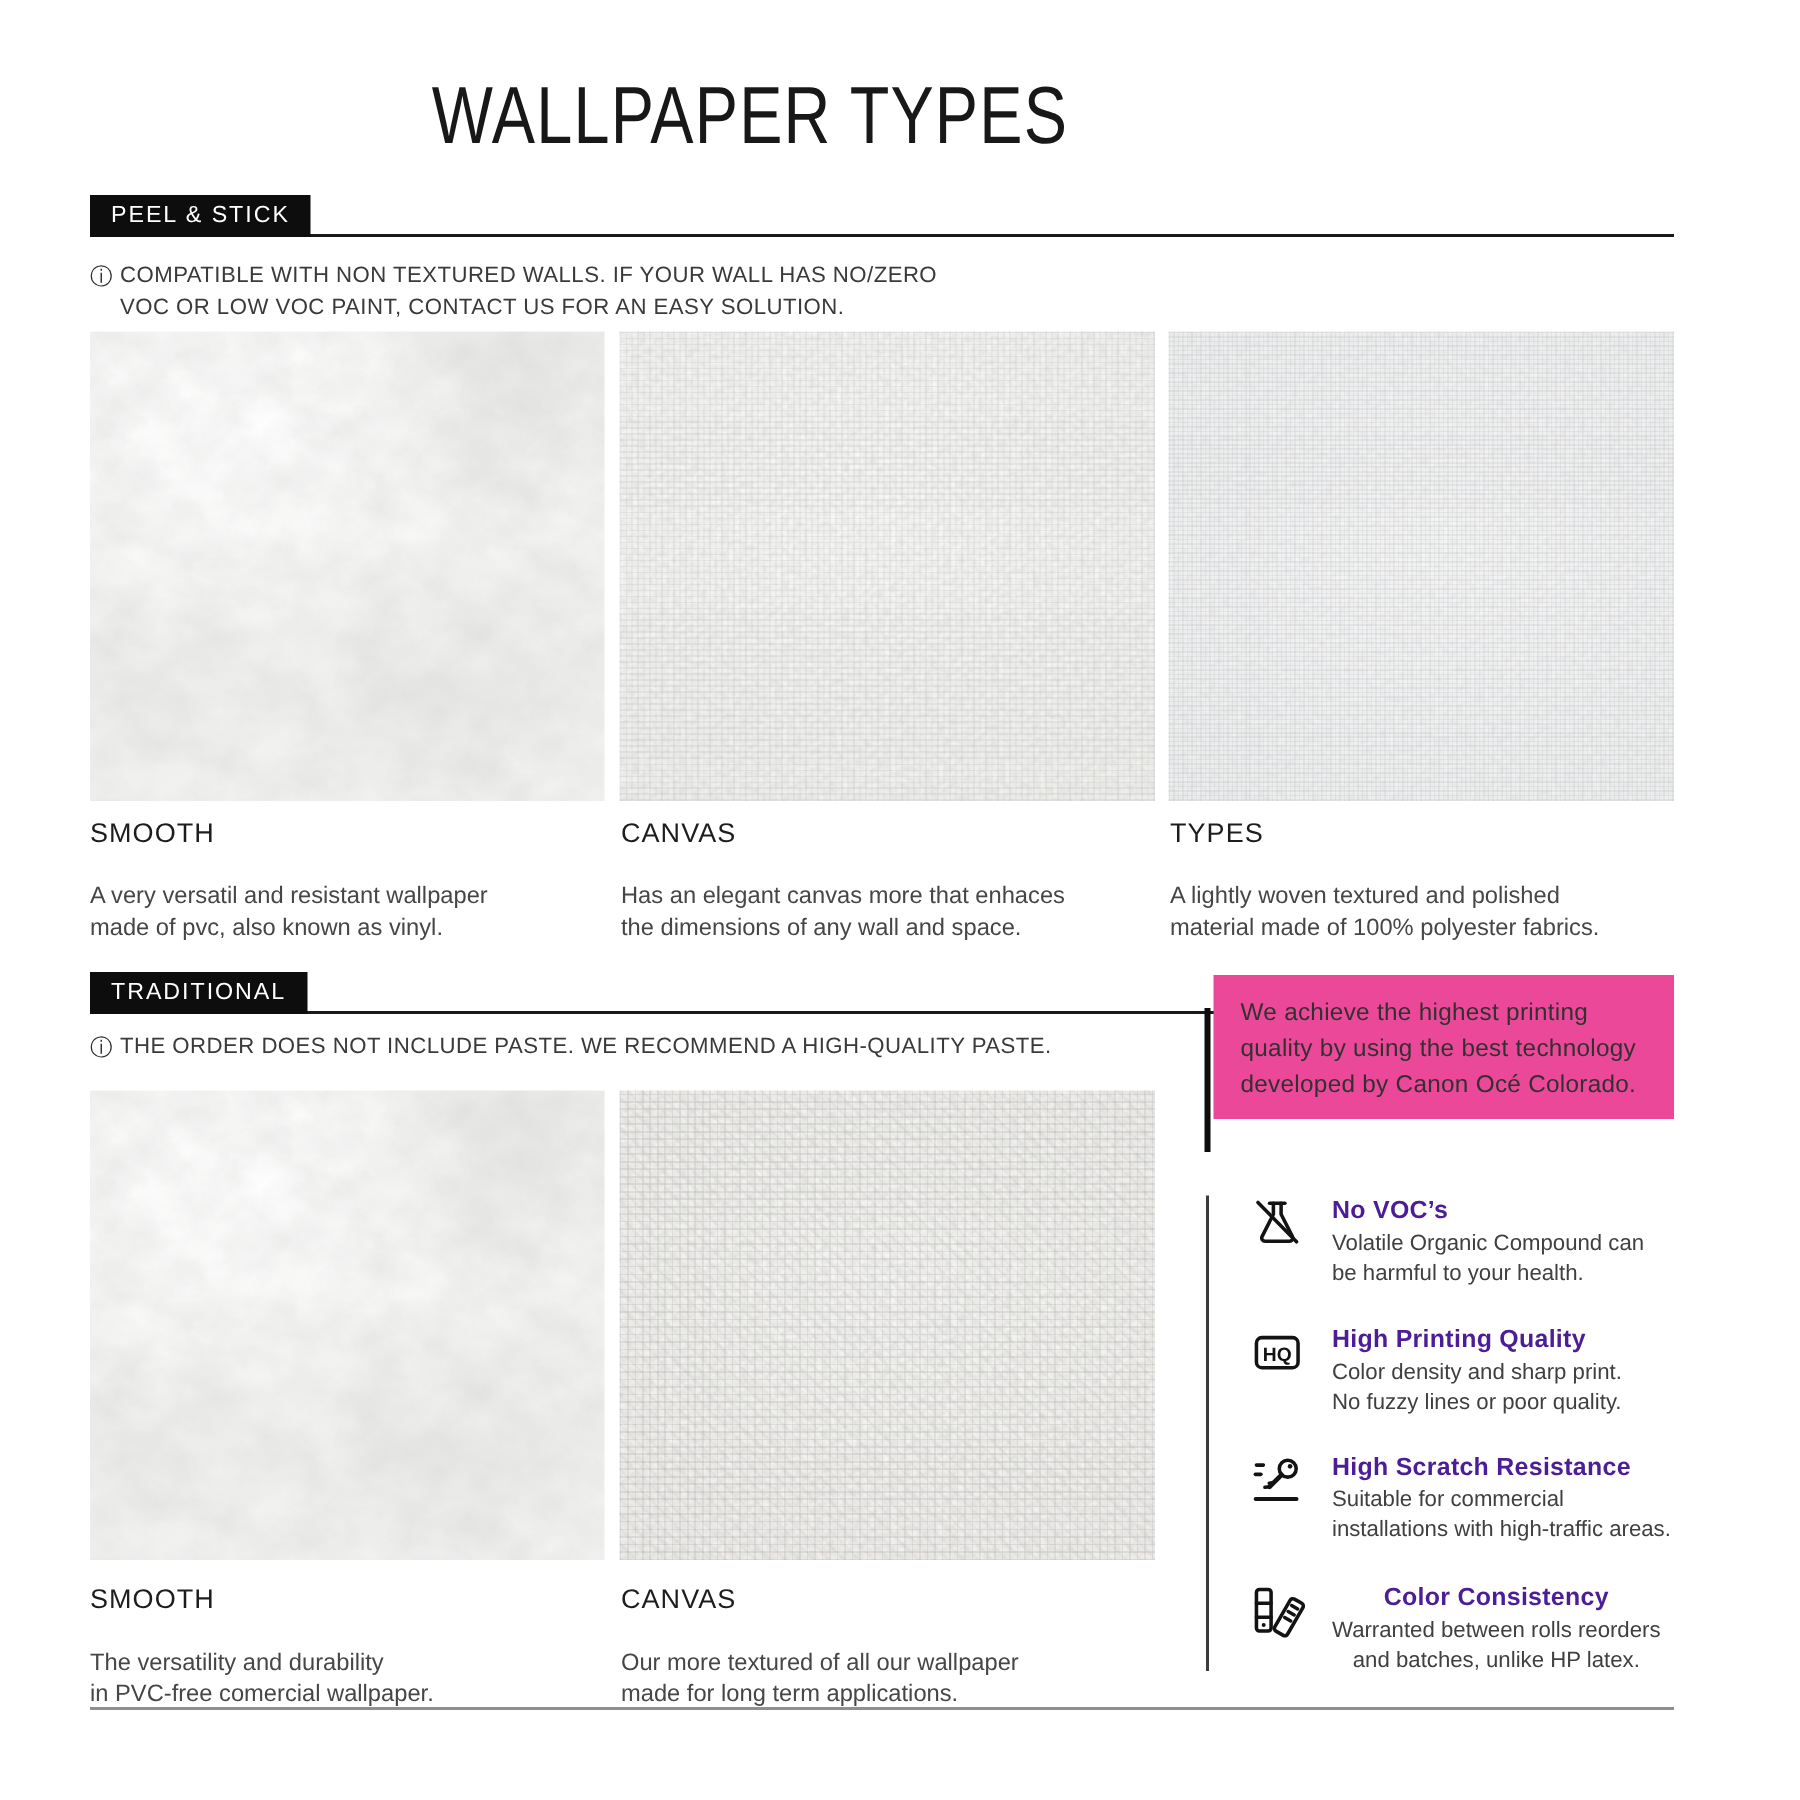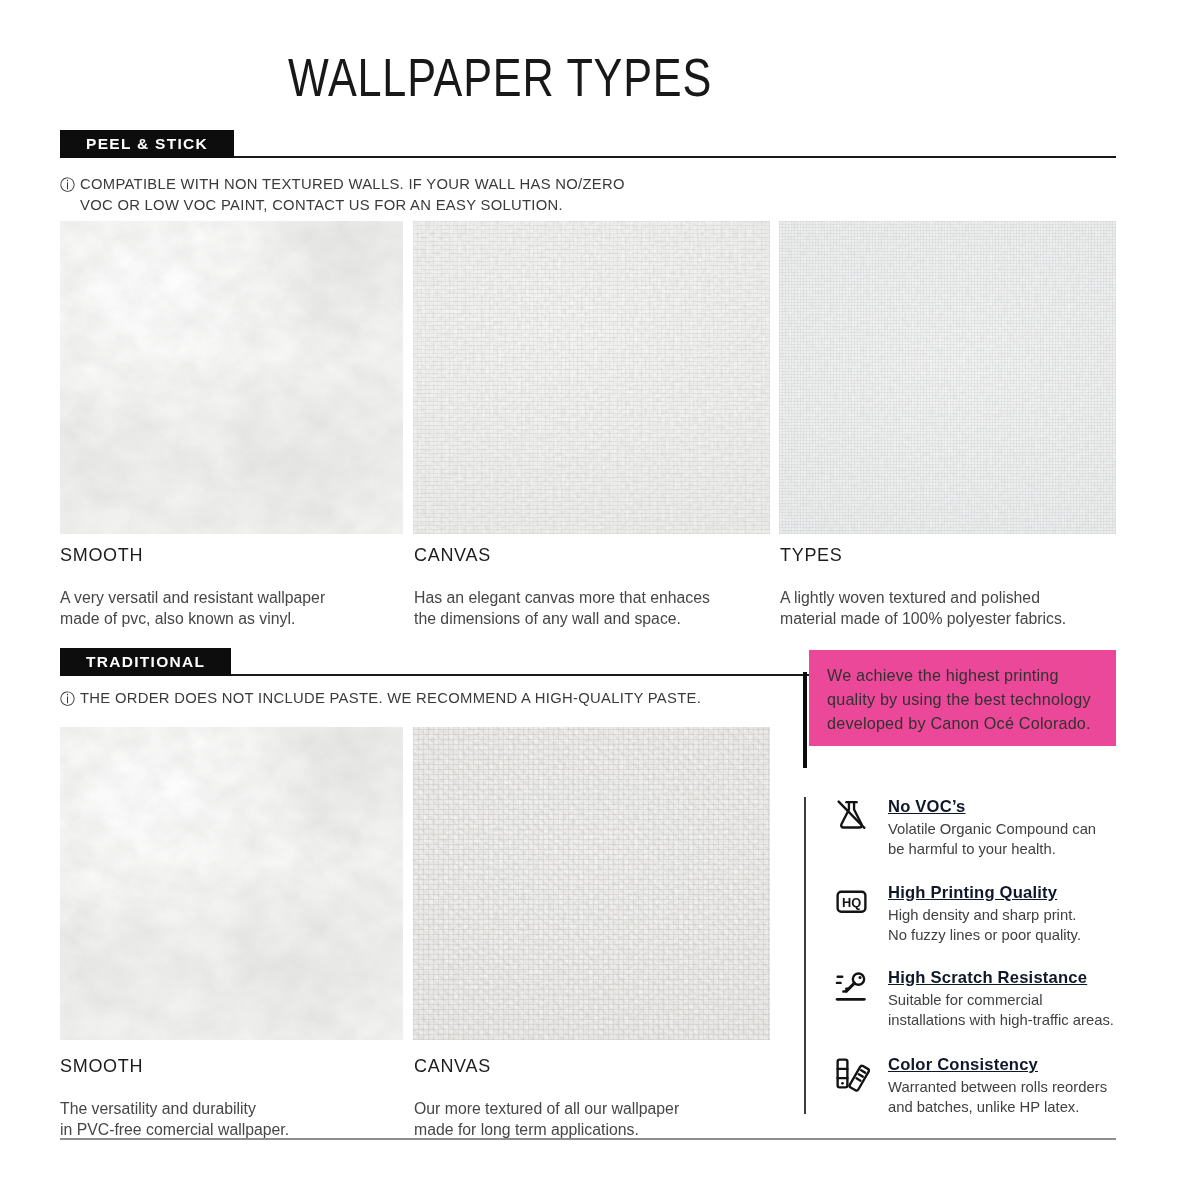--- a/index.html
+++ b/index.html
@@ -11,22 +11,22 @@
   .title{
     position:absolute;top:46px;left:0;width:1000px;margin:0;text-align:center;
     font-size:54px;font-weight:500;letter-spacing:1px;color:#181818;
     transform:scaleX(.8);transform-origin:50% 50%;white-space:nowrap;
   }
   
   .hdr{position:absolute;left:60px;width:1080px;height:28px;}
   .hdr1{top:130px;} .hdr2{top:648px;}
   .hdr .rule{position:absolute;left:0;right:0;bottom:0;height:2px;background:#191919;}
   .badge{
-    position:absolute;left:0;top:0;height:28px;line-height:28px;padding:0 26px;
-    background:#0d0d0d;color:#ffffff;font-size:15.5px;font-weight:700;letter-spacing:1.3px;
+    position:absolute;left:0;top:0;height:28px;line-height:28px;padding:0 14px;
+    background:#0d0d0d;color:#ffffff;font-size:15.5px;font-weight:400;letter-spacing:1.3px;
     white-space:nowrap;
   }
   
   .note{position:absolute;left:60px;padding-left:20px;font-size:14.8px;letter-spacing:.3px;
         color:#3a3a3a;line-height:1.42;font-weight:500;}
   .note .ico{position:absolute;left:0;top:0;font-size:15px;color:#2e2e2e;font-weight:400;}
   .note-text{white-space:pre-line;text-align:right;}
   .note1{top:174px;} .note2{top:688px;}
   
   .swatch{position:absolute;overflow:hidden;}
@@ -58,24 +58,24 @@
   .cap-c1{left:60px;width:350px;} .cap-c2{left:414px;width:360px;} .cap-c3{left:780px;width:360px;}
   .cap-title{font-size:18px;font-weight:400;letter-spacing:.7px;color:#1d1d1d;}
   .cap-desc{margin-top:22px;font-size:15.8px;line-height:1.32;color:#464646;white-space:pre-line;}
   
   .qbar{position:absolute;left:803px;top:672px;width:4px;height:96px;background:#0c0c0c;}
   .qbox{position:absolute;left:809px;top:650px;width:331px;height:96px;background:#ec4899;
         box-sizing:border-box;padding:14px 0 0 18px;}
   .qtext{font-size:16.2px;line-height:1.48;color:#313131;white-space:pre-line;letter-spacing:.2px;}
   .fline{position:absolute;left:804px;top:797px;width:2px;height:317px;background:#3c3c3c;}
   .feat{position:absolute;left:833px;width:310px;display:flex;gap:18px;align-items:flex-start;}
-  .f1{top:797px;} .f2{top:883px;} .f3{top:968px;} .f4{top:1055px;}
+  .f1{top:797px;} .f2{top:883px;} .f3{top:968px;} .f4{top:1055px;text-align:center;}
   .ficon{width:37px;height:37px;flex:0 0 37px;stroke:#131313;fill:none;
          stroke-width:2.3;stroke-linecap:round;stroke-linejoin:round;}
-  .ftitle{font-size:16.6px;font-weight:700;color:#0f172a;letter-spacing:.2px;text-decoration:underline;}
+  .ftitle{font-size:16.6px;font-weight:700;color:#4c1d95;letter-spacing:.2px;}
   .fdesc{margin-top:3px;font-size:14.8px;line-height:1.32;color:#404040;white-space:pre-line;}
   .bottom-rule{position:absolute;left:60px;top:1138px;width:1080px;height:2px;background:#8f8f8f;}
   .defs{position:absolute;width:0;height:0;}
 </style>
 </head>
 <body>
 
 <div id="canvas">
 
   <svg class="defs" aria-hidden="true">
@@ -190,21 +190,21 @@
     </div>
   </div>
 
   <div class="feat f2">
     <svg class="ficon" viewBox="0 0 36 36">
       <rect x="4.5" y="8.5" width="27" height="19.5" rx="3.5"></rect>
       <text x="18" y="23.8" text-anchor="middle" font-size="12.5" font-weight="700" fill="#131313" stroke="none" font-family="'Liberation Sans',sans-serif">HQ</text>
     </svg>
     <div class="ftext">
       <div class="ftitle">High Printing Quality</div>
-      <div class="fdesc">High density and sharp print.
+      <div class="fdesc">Color density and sharp print.
 No fuzzy lines or poor quality.</div>
     </div>
   </div>
 
   <div class="feat f3">
     <svg class="ficon" viewBox="0 0 36 36">
       <circle cx="24.8" cy="10.8" r="5.5"></circle>
       <circle cx="26.3" cy="9.3" r="1.5" fill="#131313" stroke="none"></circle>
       <path d="M20.8 14.8L13 22.6" stroke-width="3"></path>
       <path d="M13 22.6l-3 .3"></path>

